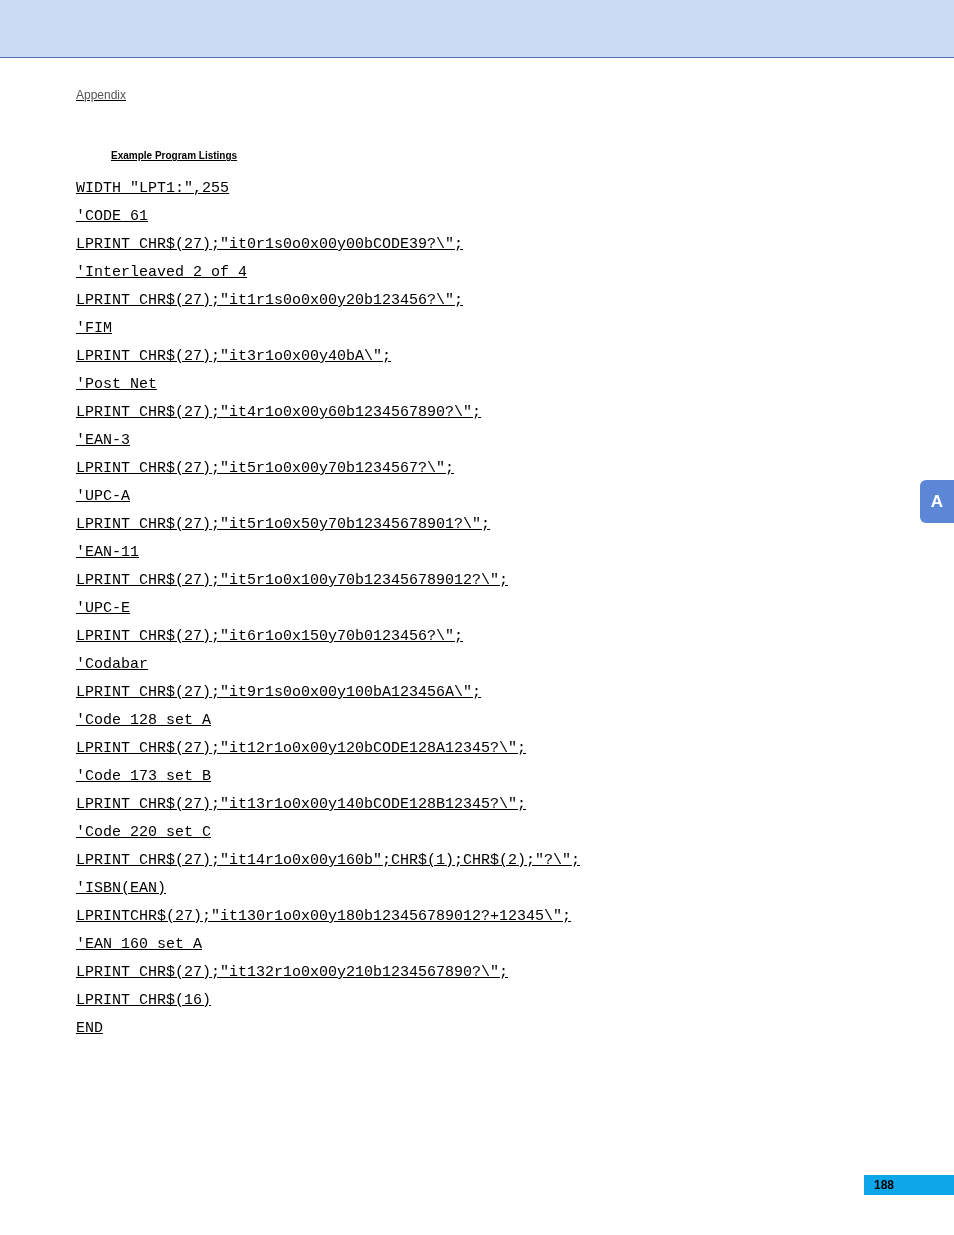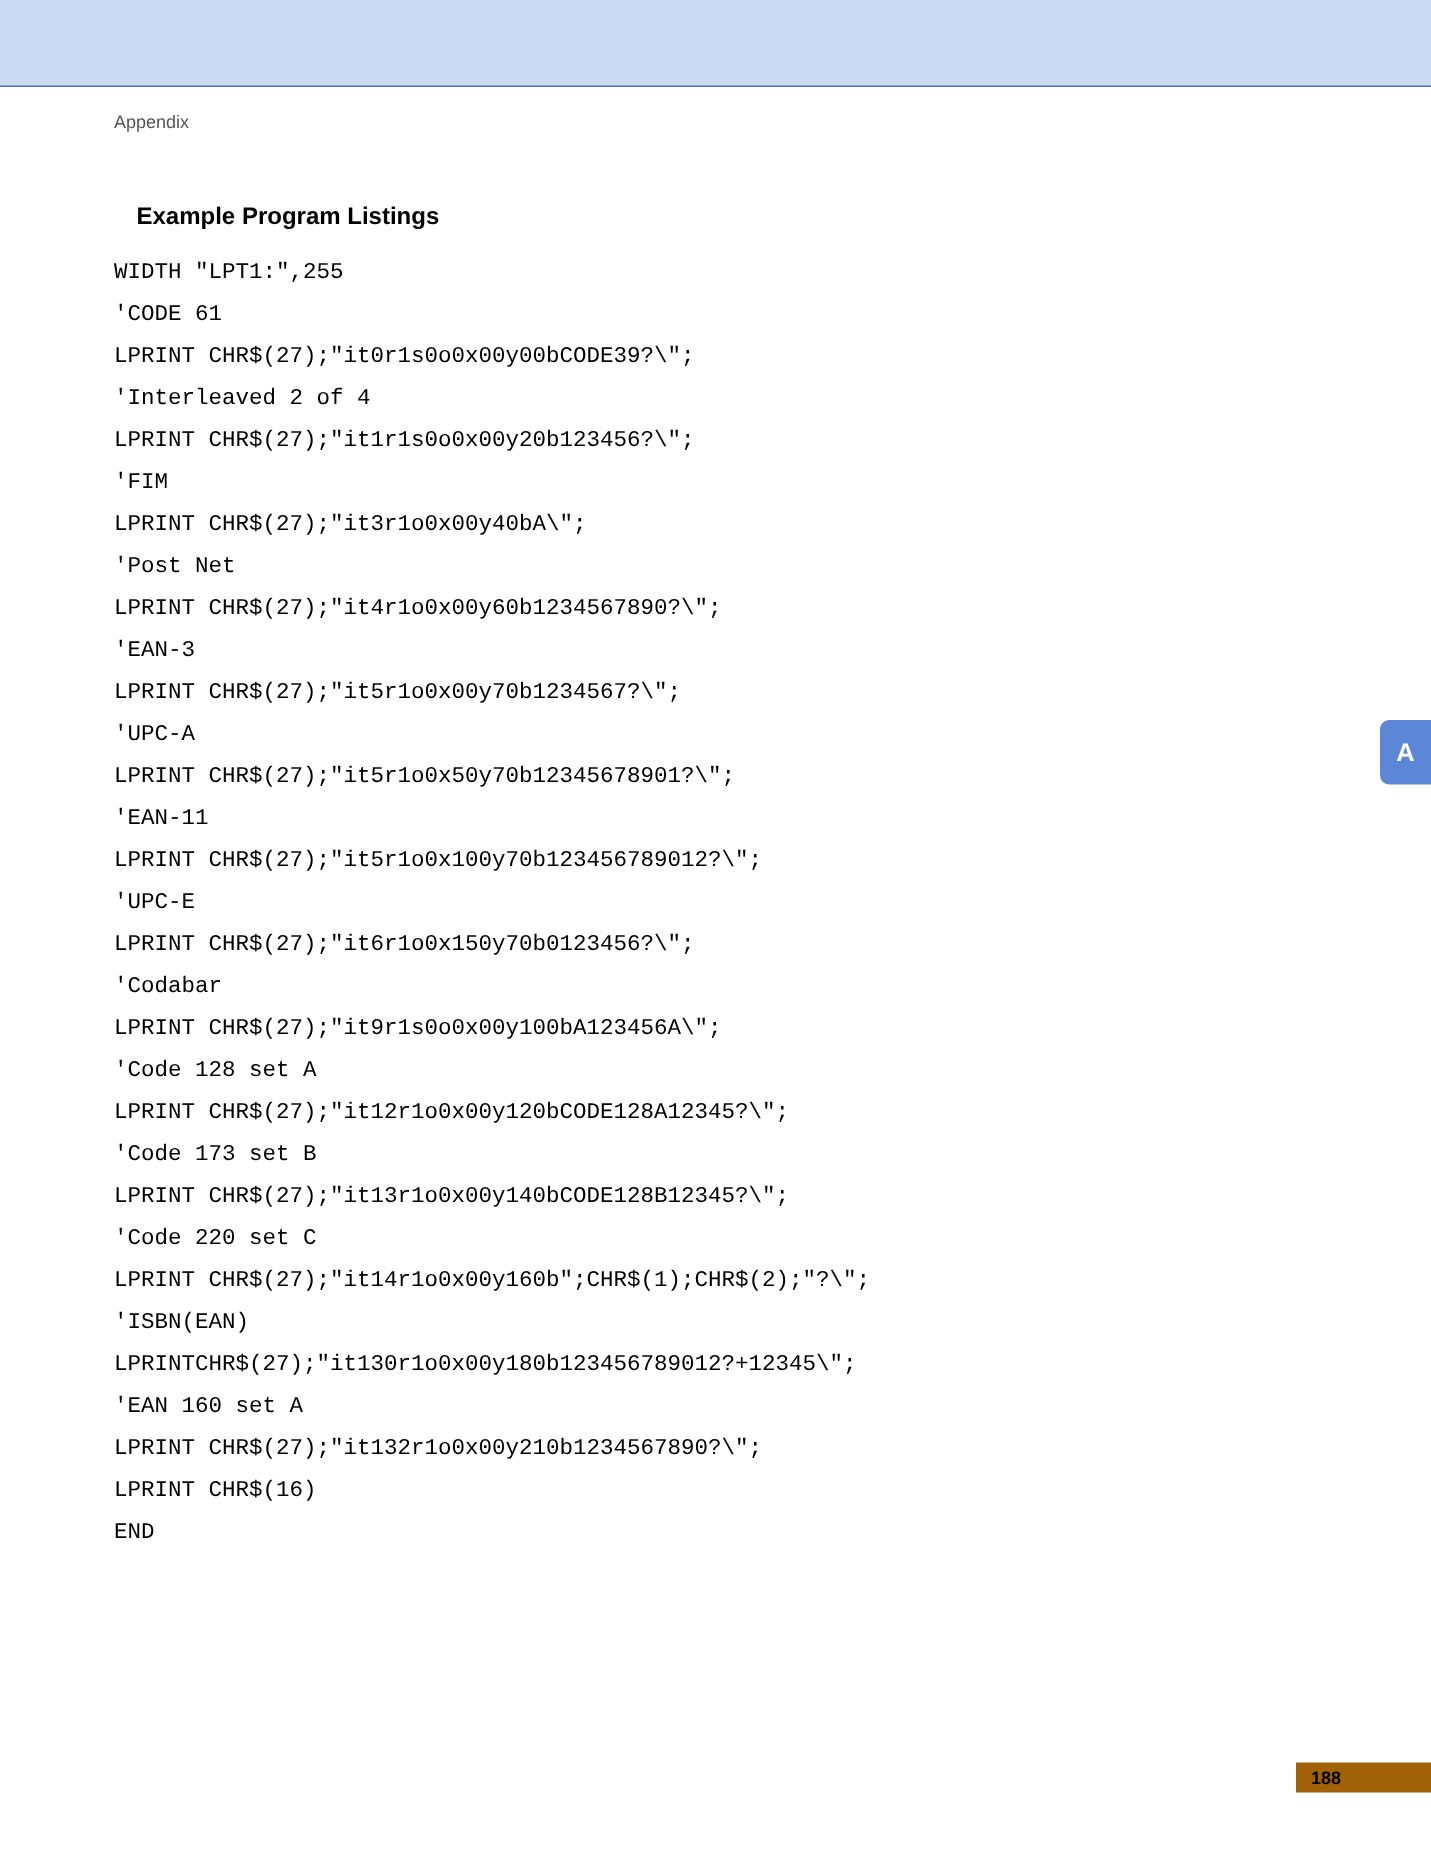--- a/index.html
+++ b/index.html
@@ -10,33 +10,34 @@
     font-family: Arial, Helvetica, sans-serif;
     position: relative;
   }
   .top-banner {
     width: 100%;
     height: 58px;
     background: #cddaf4;
     border-bottom: 1px solid #4a6fb8;
   }
   .content {
-    padding: 16px 76px 0 76px;
+    padding: 30px 76px 0 76px;
+    text-decoration: underline;
   }
   .breadcrumb {
     font-size: 12px;
     color: #555;
     margin-bottom: 48px;
   }
   .section-title {
-    font-size: 16px;
+    font-size: 10px;
     font-weight: bold;
     color: #000;
     margin-bottom: 14px;
-    margin-left: 15px;
+    margin-left: 35px;
   }
   .code-block {
     font-family: "Courier New", Courier, monospace;
     font-size: 15px;
     color: #000;
     line-height: 28px;
     white-space: pre;
   }
   .side-tab {
     position: absolute;
@@ -53,21 +54,21 @@
     display: flex;
     align-items: center;
     justify-content: center;
   }
   .page-footer {
     position: absolute;
     bottom: 40px;
     right: 0;
     width: 90px;
     height: 20px;
-    background: #a16207;
+    background: #0ea5e9;
     color: #000;
     font-size: 12px;
     font-weight: bold;
     display: flex;
     align-items: center;
     padding-left: 10px;
   }
 </style>
 </head>
 <body>

